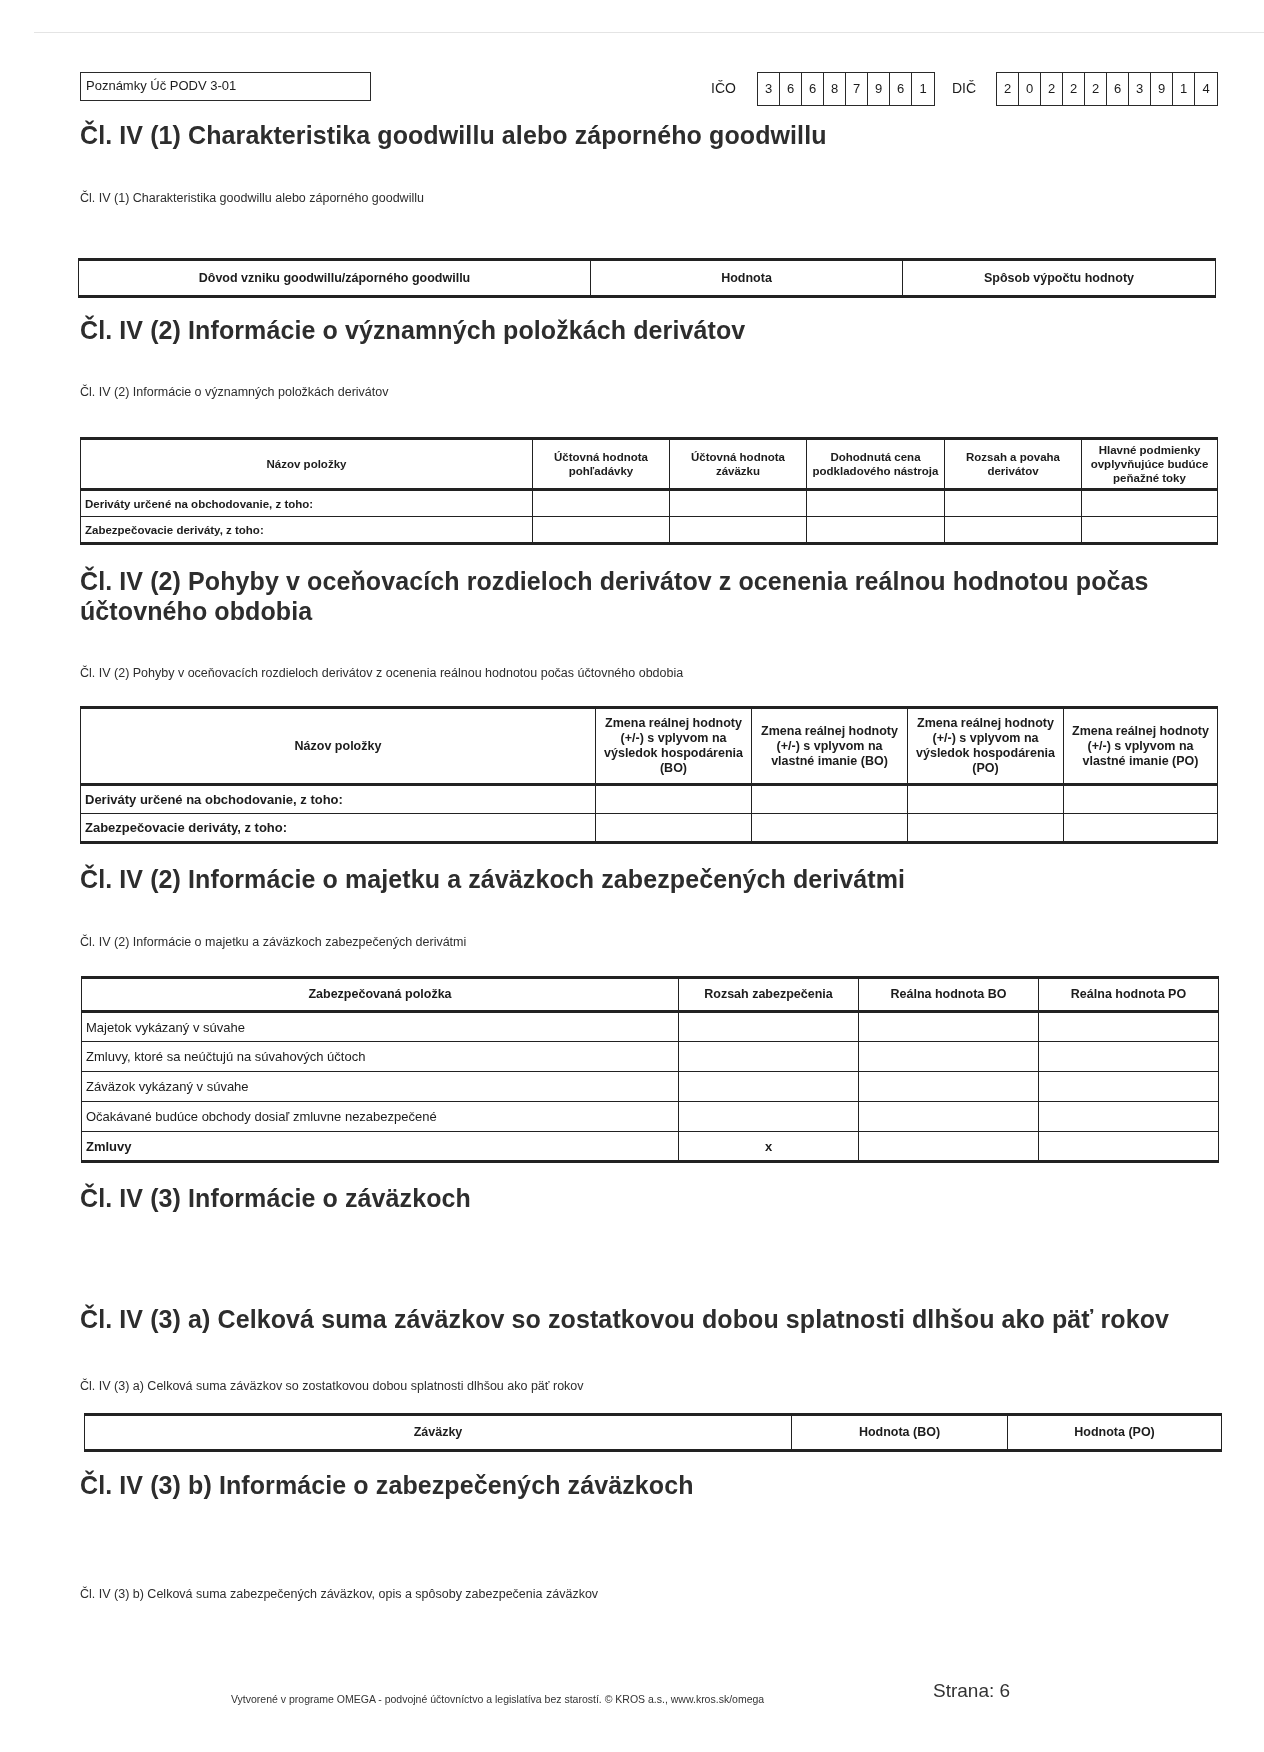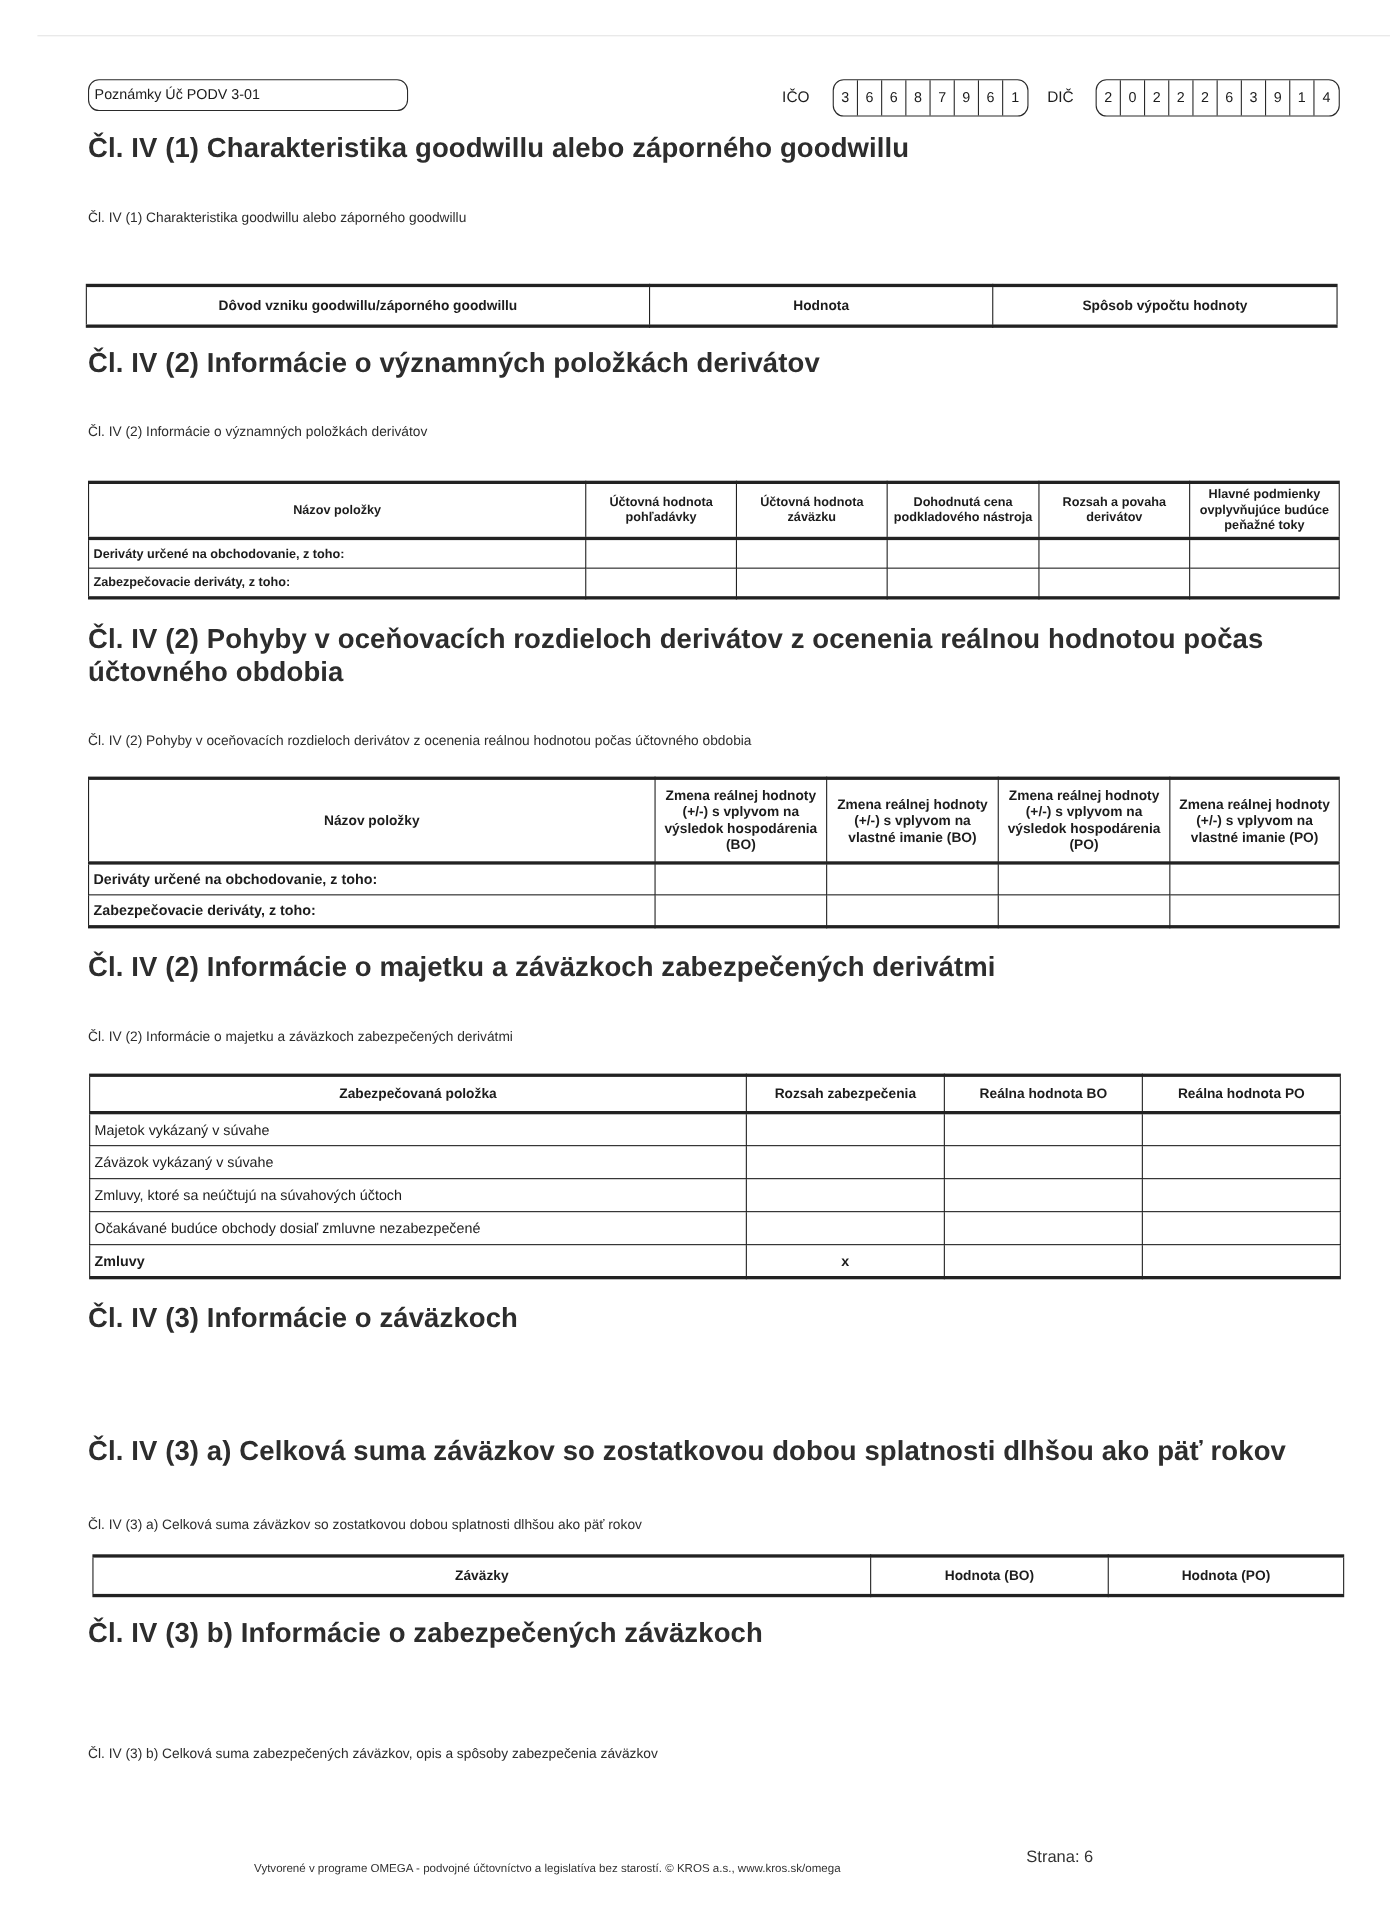--- a/index.html
+++ b/index.html
@@ -2,21 +2,21 @@
 <html><head>
 <meta charset="utf-8">
 <style>
   html, body { margin: 0; padding: 0; }
   body {
     width: 1264px; height: 1752px; position: relative; overflow: hidden;
     background: #ffffff; color: #1c1c1c;
     font-family: "Liberation Sans", "DejaVu Sans", sans-serif;
   }
   .top-rule { position: absolute; left: 34px; right: 0; top: 32px; height: 1px; background: #e4e4e4; }
-  .abs { position: absolute; border-radius: 10px; }
+  .abs { position: absolute; }
   .form-code-box {
     left: 80px; top: 72px; width: 291px; height: 29px;
     border: 1.5px solid #2a2a2a; box-sizing: border-box;
     font-size: 13px; line-height: 26px; padding-left: 5px;
   }
   .id-label { font-size: 14px; top: 80px; }
   .digits { top: 72px; height: 34px; display: flex; border: 1.5px solid #2a2a2a; box-sizing: border-box; }
   .digit {
     width: 22px; height: 100%; border-right: 1px solid #2a2a2a; box-sizing: border-box;
     font-size: 13px; text-align: center; line-height: 31px;
@@ -33,21 +33,21 @@
     border: 1.3px solid #222; padding: 0 4px; box-sizing: border-box;
   }
   table.frm th { font-weight: bold; font-size: 12.5px; text-align: center; line-height: 15px; }
   table.frm thead tr { border-bottom: 3px solid #222; }
   table.frm td { font-size: 13px; text-align: left; }
   table.frm td.bold { font-weight: bold; }
   table.frm td.center { text-align: center; font-weight: bold; }
   .small th { font-size: 11.5px !important; line-height: 14px !important; }
   .small td { font-size: 11.5px !important; font-weight: bold; }
   .footer-text { font-size: 10.5px; color: #333; }
-  .page-num { font-size: 15px; color: #333; }
+  .page-num { font-size: 19px; color: #333; }
 </style>
 </head>
 <body>
 
 <div class="top-rule"></div>
 
 <div class="abs form-code-box">Poznámky Úč PODV 3-01</div>
 
 <div class="abs id-label" style="left:711px;">IČO</div>
 <div class="abs digits" style="left:757px;">
@@ -188,27 +188,27 @@
     </tr>
   </thead>
   <tbody>
     <tr style="height:30px;">
       <td>Majetok vykázaný v súvahe</td>
       <td></td>
       <td></td>
       <td></td>
     </tr>
     <tr style="height:30px;">
+      <td>Zmluvy, ktoré sa neúčtujú na súvahových účtoch</td>
+      <td></td>
+      <td></td>
+      <td></td>
+    </tr>
+    <tr style="height:30px;">
       <td>Záväzok vykázaný v súvahe</td>
-      <td></td>
-      <td></td>
-      <td></td>
-    </tr>
-    <tr style="height:30px;">
-      <td>Zmluvy, ktoré sa neúčtujú na súvahových účtoch</td>
       <td></td>
       <td></td>
       <td></td>
     </tr>
     <tr style="height:30px;">
       <td>Očakávané budúce obchody dosiaľ zmluvne nezabezpečené</td>
       <td></td>
       <td></td>
       <td></td>
     </tr>

